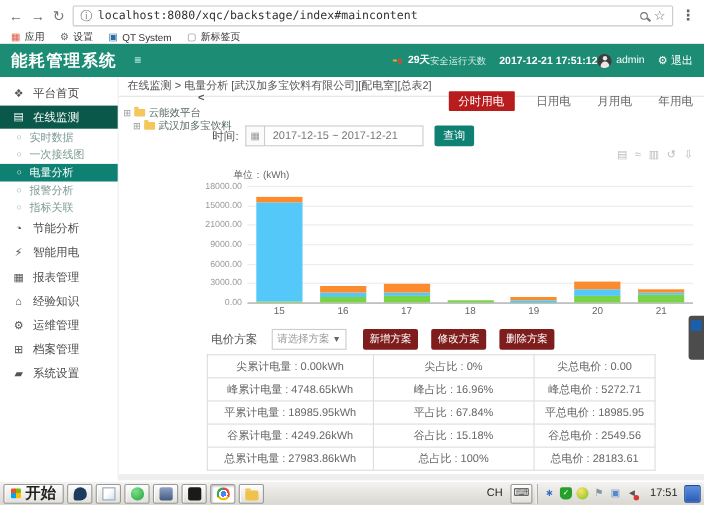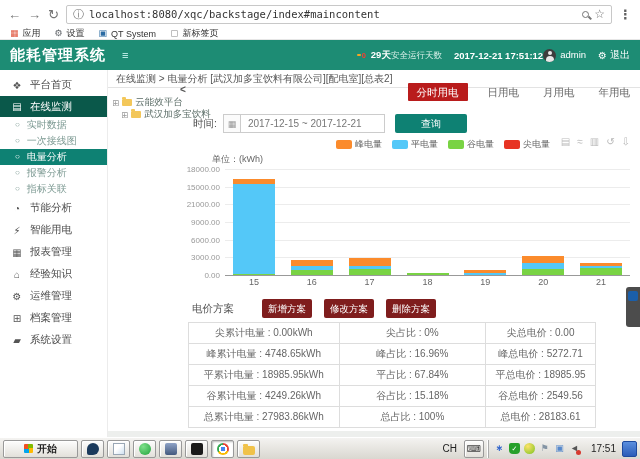--- a/index.html
+++ b/index.html
@@ -79,21 +79,21 @@
   .folder-ic::before { content:""; position:absolute; top:-2px; left:0; width:4px; height:2px;
     background:#f3c75a; border-radius:1px 1px 0 0; }
 
   .time-row { position:absolute; top:44px; left:85px; display:flex; align-items:center; }
   .time-label { font-size:10.5px; color:#555; margin-right:6px; }
   .cal-btn { width:17px; height:19px; border:1px solid #ccc; border-right:none; background:#fbfbfb;
     display:flex; align-items:center; justify-content:center; font-size:9px; color:#999; }
   .time-input { width:145px; height:19px; border:1px solid #ccc; font-size:10px; color:#777;
     padding-left:7px; line-height:17px; background:#fff; }
   .query-btn { margin-left:10px; height:19px; background:#0e8173; color:#fff; font-size:10px;
-    padding:0 26px; line-height:19px; border-radius:2px; }
+    padding:0 8px; line-height:19px; border-radius:2px; }
 
   
   .legend { position:absolute; left:228px; top:68px; display:flex; gap:10px; align-items:center; }
   .lg-item { display:flex; align-items:center; gap:3px; }
   .lg-sw { width:16px; height:9px; border-radius:2px; }
   .lg-label { font-size:9px; color:#666; }
   .toolbox { position:absolute; right:10px; top:66px; display:flex; gap:7px; color:#b9b9b9; font-size:10px; }
   .unit-label { position:absolute; left:104px; top:83px; font-size:9px; color:#666; }
   .chart-plot { position:absolute; left:117px; top:99px; width:405px; height:106px; }
   .gridline { position:absolute; left:0; right:0; height:1px; background:#ececec; }
@@ -126,21 +126,21 @@
   .float-widget .fw-ic { position:absolute; top:4px; left:2px; width:10px; height:10px;
     background:#1b5faa; border-radius:2px; }
 
   
   .taskbar { position:absolute; left:0; bottom:0; width:640px; height:22px;
     background:linear-gradient(#f4f3f1,#d9d7d0); border-top:1px solid #fff;
     display:flex; align-items:center; padding:0 3px; gap:3px; }
   .tb-btn { height:18px; background:linear-gradient(#fdfdfd,#e2e0da); border:1px solid #999;
     box-shadow:inset 1px 1px 0 #fff; border-radius:2px; display:flex; align-items:center;
     justify-content:center; }
-  .start-btn { padding:0 20px; gap:4px; font-size:10px; font-weight:bold; color:#222; }
+  .start-btn { padding:0 6px; gap:4px; font-size:14px; font-weight:bold; color:#222; }
   .win-logo { width:9px; height:9px; border-radius:1px;
     background:conic-gradient(#7fba00 0 25%,#ffb900 0 50%,#00a4ef 0 75%,#f25022 0 100%); }
   .ql { width:23px; }
   .ql.active { background:#fff; box-shadow:inset 1px 1px 2px #bbb; }
   .qi { width:12px; height:12px; }
   .qi-thunder { background:#1b3a5c; border-radius:50% 50% 50% 2px; }
   .qi-photos { background:linear-gradient(135deg,#fff 40%,#cfe0f0); border:1px solid #9aa7b5; }
   .qi-qq { background:radial-gradient(circle at 35% 30%,#7ee08a,#1fa33b); border-radius:50%; }
   .qi-player { background:linear-gradient(#8ea2c6,#43597e); border-radius:2px; }
   .qi-box { background:#1a1a1a; border-radius:2px; }
@@ -310,38 +310,20 @@
       <span>武汉加多宝饮料</span>
     </div>
 
     <div class="time-row">
       <span class="time-label">时间:</span>
       <span class="cal-btn">▦</span>
       <span class="time-input">2017-12-15 ~ 2017-12-21</span>
       <span class="query-btn">查询</span>
     </div>
 
-    <div class="legend" id="legend">
-        <span class="lg-item">
-          <span class="lg-sw" style="background: rgb(251, 139, 44);"></span>
-          <span class="lg-label">峰电量</span>
-        </span>
-        <span class="lg-item">
-          <span class="lg-sw" style="background: rgb(84, 200, 248);"></span>
-          <span class="lg-label">平电量</span>
-        </span>
-        <span class="lg-item">
-          <span class="lg-sw" style="background: rgb(121, 211, 68);"></span>
-          <span class="lg-label">谷电量</span>
-        </span>
-        <span class="lg-item">
-          <span class="lg-sw" style="background: rgb(231, 51, 35);"></span>
-          <span class="lg-label">尖电量</span>
-        </span>
-      </div>
     <div class="toolbox" id="toolbox">
         <span>▤</span>
         <span>≈</span>
         <span>▥</span>
         <span>↺</span>
         <span>⇩</span>
       </div>
     <div class="unit-label">单位：(kWh)</div>
     <div class="chart-plot" id="plot">
         <div class="gridline" style="top: 0px;"></div>
@@ -381,20 +363,24 @@
         <div class="seg" style="left: 297.214px; width: 42px; bottom: 12.3667px; height: 7.06667px; background: rgb(251, 139, 44);"></div>
         <div class="xtick" style="left: 289.286px; width: 57.8571px;">20</div>
         <div class="seg" style="left: 355.071px; width: 42px; bottom: 0px; height: 6.77222px; background: rgb(121, 211, 68);"></div>
         <div class="seg" style="left: 355.071px; width: 42px; bottom: 6.77222px; height: 2.47333px; background: rgb(84, 200, 248);"></div>
         <div class="seg" style="left: 355.071px; width: 42px; bottom: 9.24556px; height: 3.06222px; background: rgb(251, 139, 44);"></div>
         <div class="xtick" style="left: 347.143px; width: 57.8571px;">21</div>
       </div>
 
     <div class="plan-row">
       <span class="plan-label">电价方案</span>
+      <span class="plan-select">
+        <span>请选择方案</span>
+        <span class="arrow">▼</span>
+      </span>
       <span class="plan-btn first">新增方案</span>
       <span class="plan-btn">修改方案</span>
       <span class="plan-btn">删除方案</span>
     </div>
 
     <table class="sum-table">
       <tbody id="sum-body">
           <tr>
             <td>尖累计电量 : 0.00kWh</td>
             <td>尖占比 : 0%</td>

